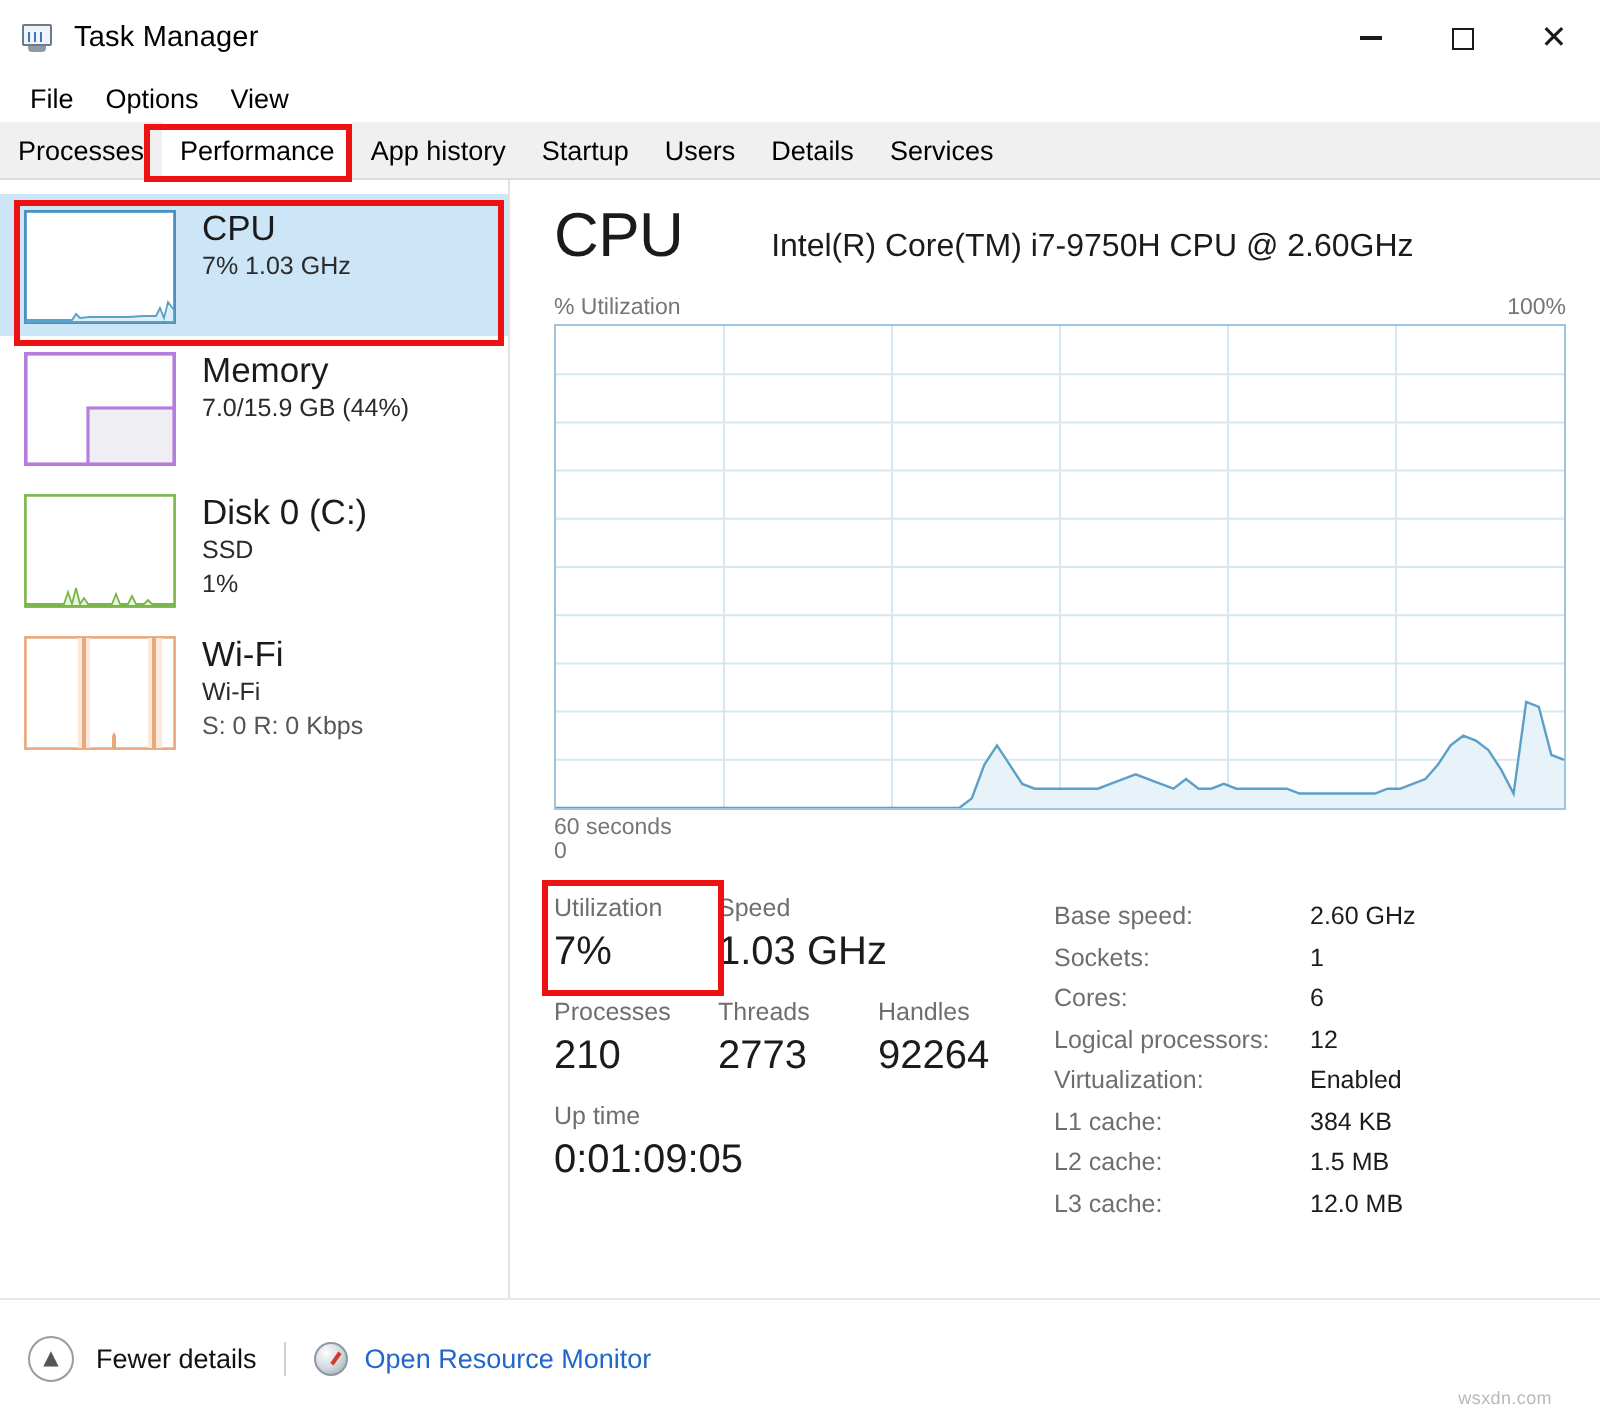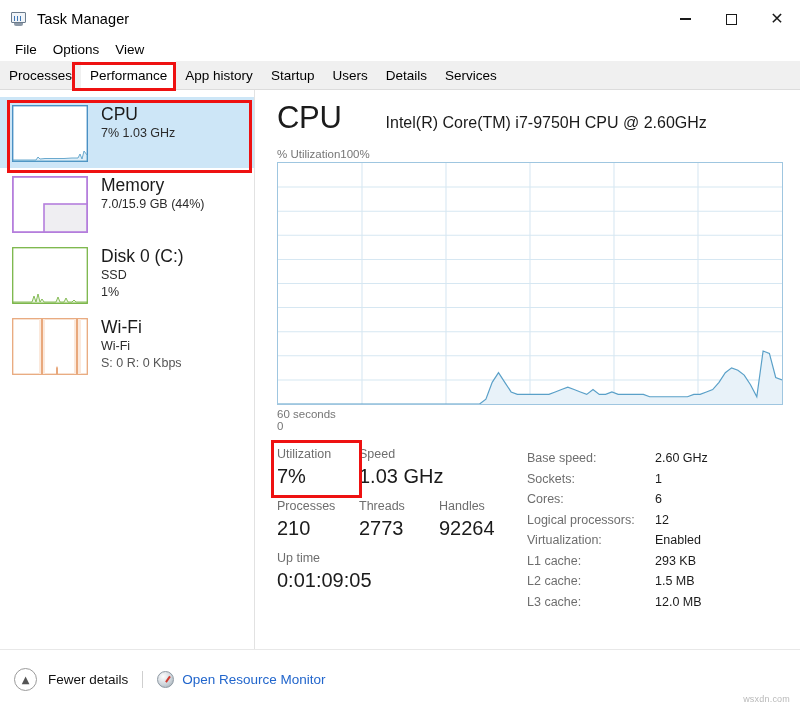--- a/index.html
+++ b/index.html
@@ -200,24 +200,25 @@
     color: #1b1b1b;
     letter-spacing: -0.3px;
   }
   .cpu-model {
     margin-left: 44px;
     font-size: 16px;
     color: #1b1b1b;
   }
   .graph-labels {
     display: flex;
-    justify-content: flex-start;
+    justify-content: space-between;
     font-size: 11.5px;
     color: #767676;
     margin-bottom: 2px;
+    gap: 12px;
   }
   .graph-box {
     height: 243px;
     border: 1px solid #9fc6e0;
     position: relative;
     background: #ffffff;
     overflow: hidden;
   }
   .graph-box svg { display: block; width: 100%; height: 100%; }
   .graph-foot {
@@ -336,21 +337,21 @@
     transform: rotate(35deg);
     transform-origin: bottom center;
   }
   .rm-link {
     margin-left: 8px;
     font-size: 13.5px;
     color: #2266cc;
   }
   .watermark {
     position: absolute;
-    right: 10px;
+    right: 24px;
     bottom: 5px;
     font-size: 9px;
     color: #b9b9b9;
     letter-spacing: 0.2px;
   }
 </style>
 </head>
 <body>
 
 <div class="titlebar">
@@ -548,21 +549,21 @@
         <div class="spec-row">
           <div class="spec-key">Logical processors:</div>
           <div class="spec-val">12</div>
         </div>
         <div class="spec-row">
           <div class="spec-key">Virtualization:</div>
           <div class="spec-val">Enabled</div>
         </div>
         <div class="spec-row">
           <div class="spec-key">L1 cache:</div>
-          <div class="spec-val">293 KB</div>
+          <div class="spec-val">384 KB</div>
         </div>
         <div class="spec-row">
           <div class="spec-key">L2 cache:</div>
           <div class="spec-val">1.5 MB</div>
         </div>
         <div class="spec-row">
           <div class="spec-key">L3 cache:</div>
           <div class="spec-val">12.0 MB</div>
         </div>
       </div>

